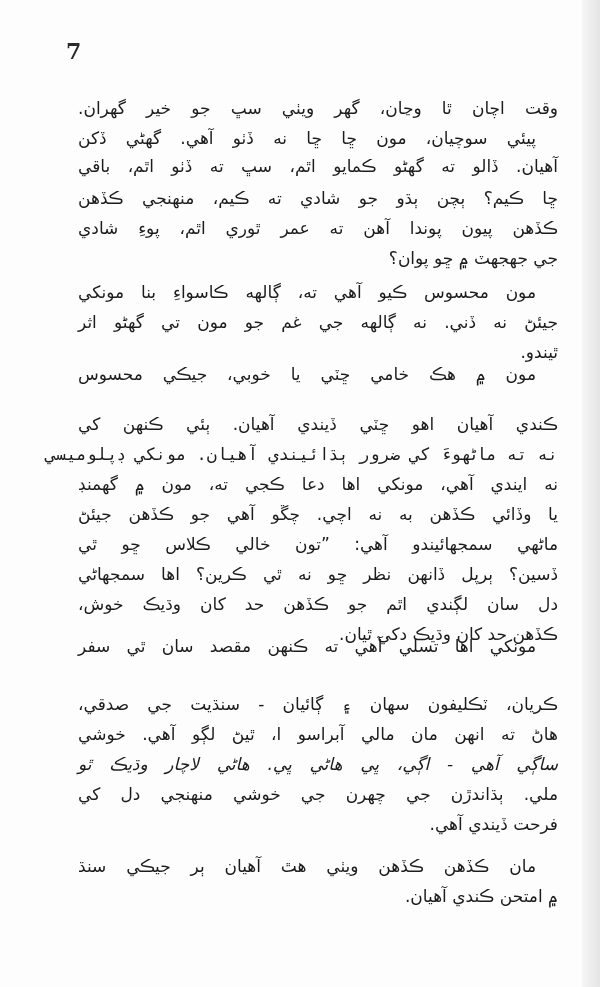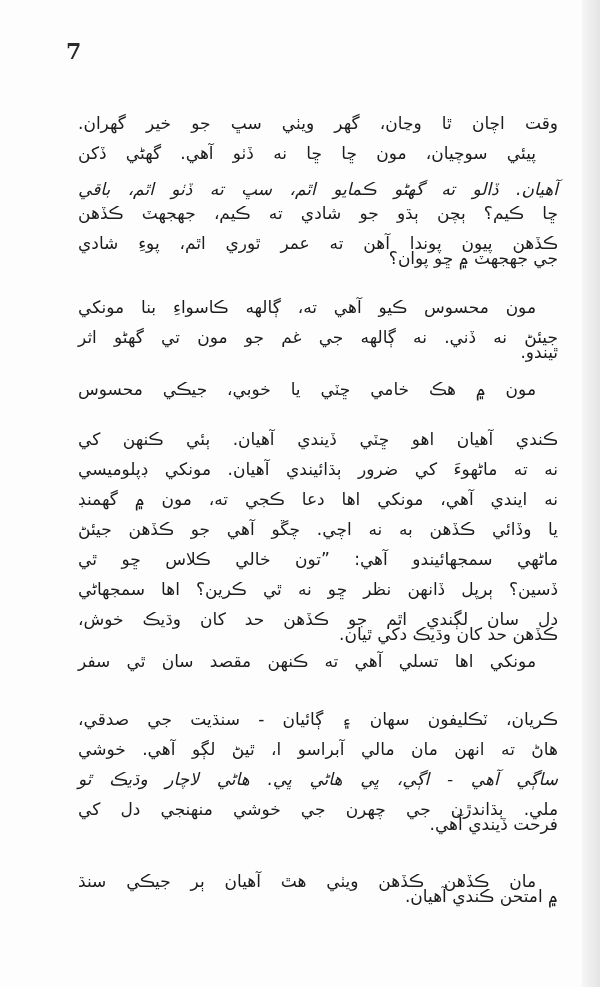--- a/index.html
+++ b/index.html
@@ -50,43 +50,43 @@
     }
     .line {
       position: absolute;
       right: 0;
       white-space: nowrap;
       direction: rtl;
       unicode-bidi: plaintext;
       letter-spacing: 0.2px;
     }
     .line.indent { right: 22px; }
-    .line.full { left: 0; text-align: justify; text-align-last: justify; margin-top: 15px; }
+    .line.full { left: 0; text-align: justify; text-align-last: justify; }
     .line.short { text-align: left; }
   </style>
 </head>
 <body>
 
 <div class="page">
   <div class="right-edge"></div>
   <div class="page-number">7</div>
 
   <div class="text-block" id="text-block">
       <div class="line full" style="top: 98px;">وقت اچان ٿا وڃان، گهر ويٺي سڀ جو خير گهران.</div>
       <div class="line indent full" style="top: 128px;">پيئي سوچيان، مون ڇا ڇا نه ڏٺو آهي. گهڻي ڏکن</div>
-      <div class="line full" style="top: 164px; font-style: italic;">آهيان. ڏالو ته گهڻو ڪمايو اٿم، سڀ ته ڏٺو اٿم، باقي</div>
-      <div class="line full" style="top: 188px;">ڇا ڪيم؟ ٻچن ٻڌو جو شادي ته ڪيم، جهجهٽ ڪڏهن</div>
+      <div class="line full" style="top: 156px;">آهيان. ڏالو ته گهڻو ڪمايو اٿم، سڀ ته ڏٺو اٿم، باقي</div>
+      <div class="line full" style="top: 188px;">ڇا ڪيم؟ ٻچن ٻڌو جو شادي ته ڪيم، منهنجي ڪڏهن</div>
       <div class="line full" style="top: 218px;">ڪڏهن پيون پوندا آهن ته عمر ٿوري اٿم، پوءِ شادي</div>
       <div class="line short" style="top: 248px;">جي جهجهٽ ۾ ڇو پوان؟</div>
       <div class="line indent full" style="top: 282px;">مون محسوس ڪيو آهي ته، ڳالهه ڪاسواءِ بنا مونکي</div>
       <div class="line full" style="top: 312px;">جيئڻ نه ڏني. نه ڳالهه جي غم جو مون تي گهڻو اثر</div>
       <div class="line short" style="top: 342px;">ٿيندو.</div>
       <div class="line indent full" style="top: 364px;">مون ۾ هڪ خامي ڇٽي يا خوبي، جيڪي محسوس</div>
       <div class="line full" style="top: 414px;">ڪندي آهيان اهو ڇٽي ڏيندي آهيان. ٻئي ڪنهن کي</div>
-      <div class="line full" style="top: 444px;">نه ته ماڻهوءَ کي ضرور ٻڌائيندي آهيان. مونکي ڊپلوميسي</div>
+      <div class="line full" style="top: 444px; font-family: Liberation Mono, monospace;">نه ته ماڻهوءَ کي ضرور ٻڌائيندي آهيان. مونکي ڊپلوميسي</div>
       <div class="line full" style="top: 474px;">نه ايندي آهي، مونکي اها دعا ڪجي ته، مون ۾ گهمنڊ</div>
       <div class="line full" style="top: 504px;">يا وڏائي ڪڏهن به نه اچي. چڱو آهي جو ڪڏهن جيئڻ</div>
       <div class="line full" style="top: 534px;">ماڻهي سمجهائيندو آهي: ”تون خالي ڪلاس ڇو ٿي</div>
       <div class="line full" style="top: 564px;">ڏسين؟ ٻرپل ڏانهن نظر ڇو نه ٿي ڪرين؟ اها سمجهاڻي</div>
       <div class="line full" style="top: 594px;">دل سان لڳندي اٿم جو ڪڏهن حد کان وڌيڪ خوش،</div>
       <div class="line short" style="top: 624px;">ڪڏهن حد کان وڌيڪ دکي ٿيان.</div>
       <div class="line indent full" style="top: 636px;">مونکي اها تسلي آهي ته ڪنهن مقصد سان ٿي سفر</div>
       <div class="line full" style="top: 694px;">ڪريان، ٽڪليفون سهان ۽ ڳائيان - سنڌيت جي صدقي،</div>
       <div class="line full" style="top: 724px;">هاڻ ته انهن مان مالي آبراسو ا، ٿيڻ لڳو آهي. خوشي</div>
       <div class="line full" style="top: 754px; font-style: italic;">ساڳي آهي - اڳي، ڀي هاڻي ڀي. هاڻي لاچار وڌيڪ ٿو</div>

